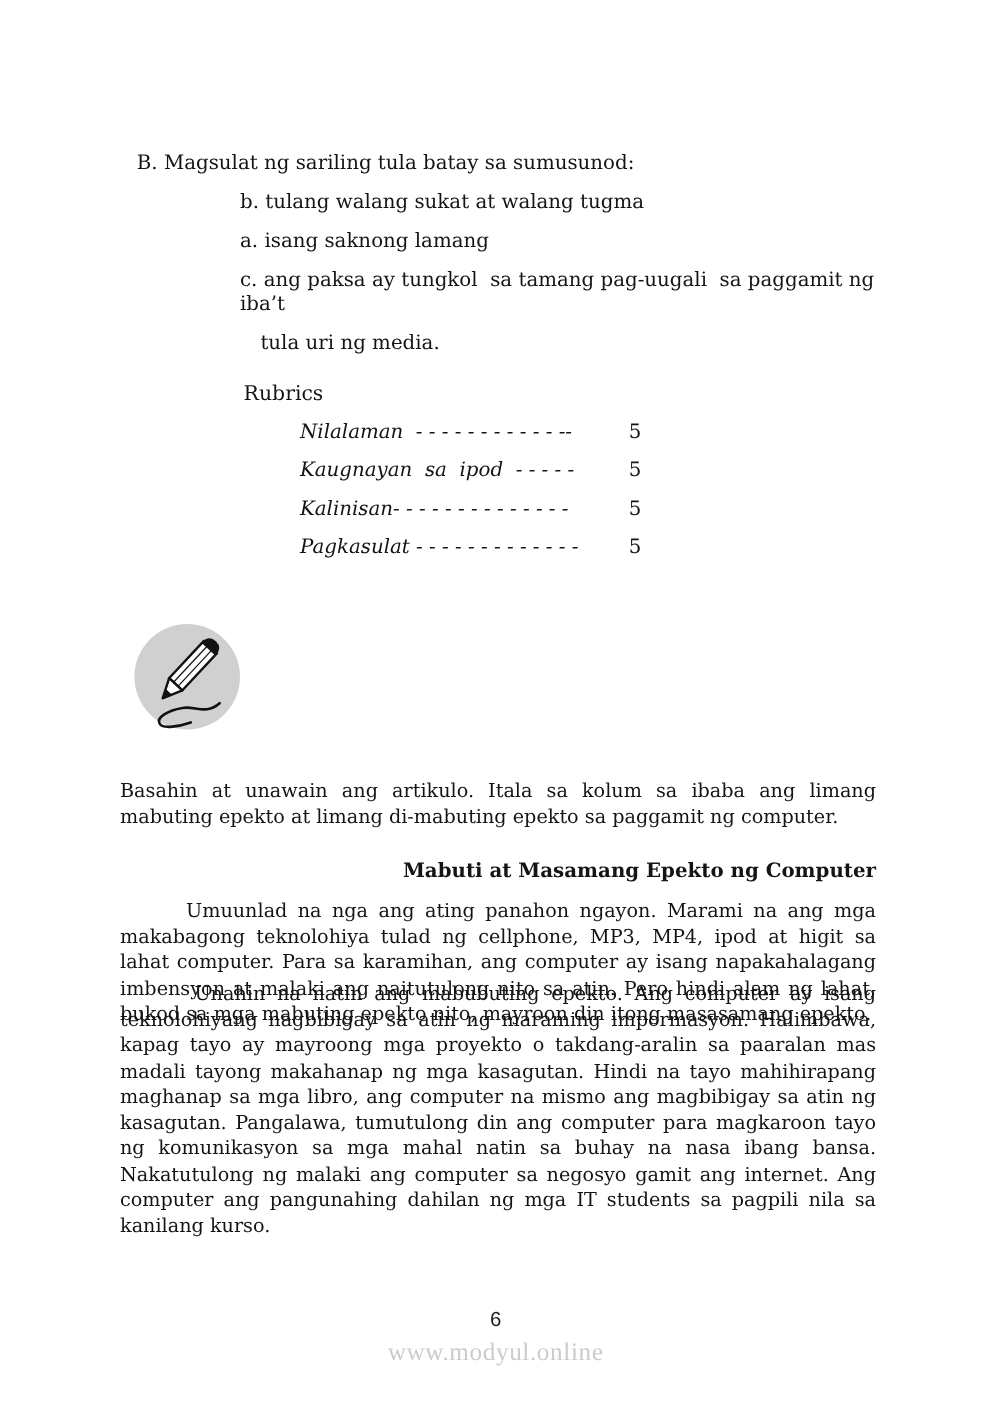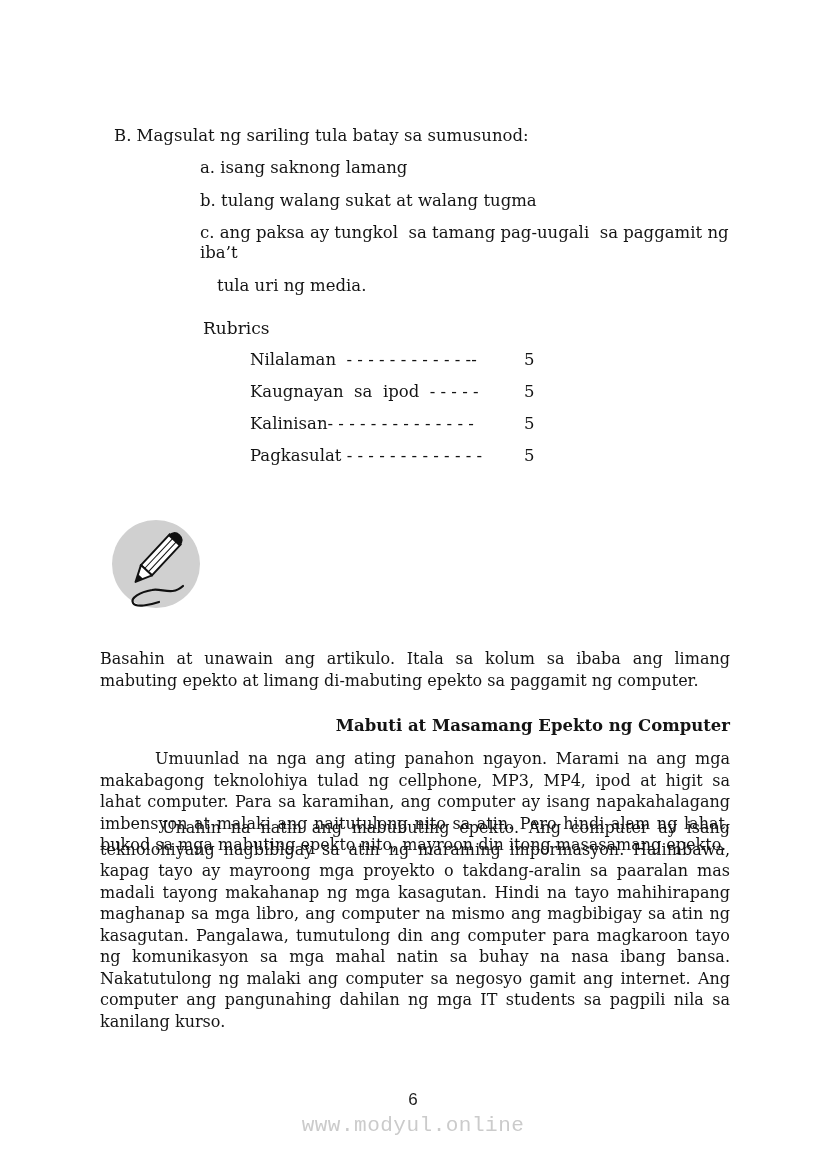--- a/index.html
+++ b/index.html
@@ -15,50 +15,50 @@
   .section-b { left: 114px; top: 126px; width: 620px; }
   .b-heading { font-size: 16.5px; line-height: 20px; white-space: pre-wrap; }
   .b-list { margin-top: 12px; margin-left: 86px; }
   .b-line { font-size: 16.5px; line-height: 20px; margin-bottom: 12.5px; white-space: pre-wrap; }
   .b-cont { margin-left: 17px; }
 
   
   .rubrics { left: 203px; top: 318px; }
   .rubrics-title { font-weight: normal; font-size: 17px; line-height: 20px; }
   .rubric-row { display: flex; margin-left: 47px; margin-top: 12px; font-size: 16.5px; line-height: 20px; }
-  .rubric-label { white-space: pre-wrap; width: 274px; flex: none; }
+  .rubric-label { white-space: pre-wrap; width: 274px; flex: none; font-style: italic; }
   .rubric-score { flex: none; }
 
   
   .tayahin { left: 110px; top: 518px; display: flex; align-items: center; gap: 26px; }
   .tayahin-icon { width: 92px; height: 92px; flex: none; }
   .tayahin-label { font-size: 29px; font-weight: bold; font-style: italic; letter-spacing: 0.5px; }
 
   
   .para { width: 630px; left: 100px; font-size: 16px; line-height: 21.5px; text-align: justify; margin: 0; }
   .intro { top: 648px; }
   .article-title { top: 716px; width: 630px; left: 100px; text-align: right; font-weight: bold; font-size: 16.5px; }
   .para1 { top: 748px; text-indent: 55px; }
   .para2 { top: 817px; text-indent: 62px; }
   .seg-i { }
 
   
   .page-number { top: 1090px; width: 826px; left: 0; text-align: center; font-family: "Liberation Sans", sans-serif; font-size: 17px; color: #1c1c1c; }
-  .site-url { top: 1114px; width: 826px; left: 0; text-align: center; font-family: Liberation Mono, monospace; font-size: 21px; color: #cbcbcb; letter-spacing: 0.5px; }
+  .site-url { top: 1114px; width: 826px; left: 0; text-align: center; font-family: Liberation Serif, serif; font-size: 21px; color: #cbcbcb; letter-spacing: 0.5px; }
 </style>
 </head>
 <body>
 
 <div>
 
   <div class="abs section-b">
     <div class="b-heading">B. Magsulat ng sariling tula batay sa sumusunod:</div>
     <div class="b-list">
+      <div class="b-line">b. tulang walang sukat at walang tugma</div>
       <div class="b-line">a. isang saknong lamang</div>
-      <div class="b-line">b. tulang walang sukat at walang tugma</div>
       <div class="b-line">c. ang paksa ay tungkol  sa tamang pag-uugali  sa paggamit ng iba’t</div>
       <div class="b-line b-cont"><span>tula uri ng </span><span class="seg-i">media.</span></div>
     </div>
   </div>
 
   <div class="abs rubrics">
     <div class="rubrics-title">Rubrics</div>
     <div class="rubric-row">
       <span class="rubric-label">Nilalaman  - - - - - - - - - - - --</span>
       <span class="rubric-score">5</span>

